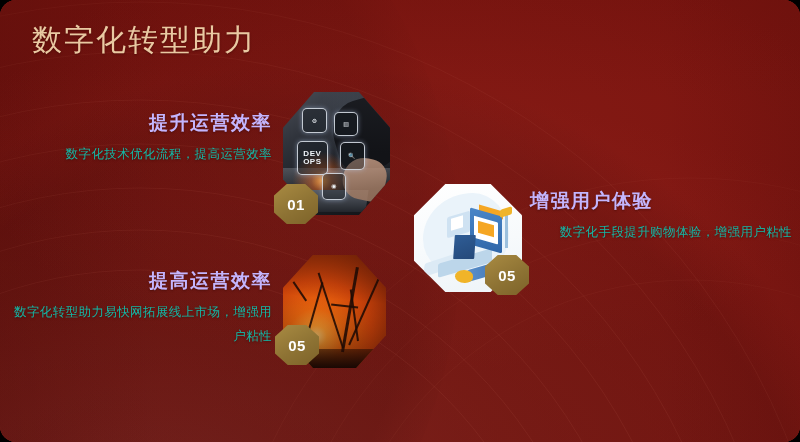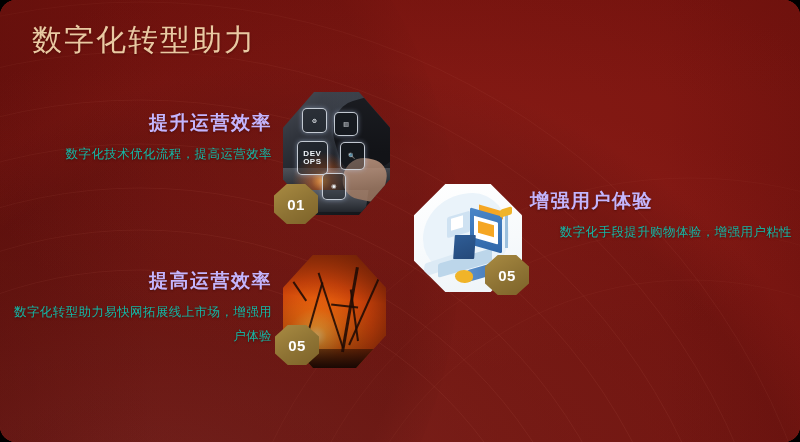--- a/index.html
+++ b/index.html
@@ -351,21 +351,21 @@
 
   <div class="slide-title">数字化转型助力</div>
 
   <div class="txt-block align-right" id="block1">
     <div class="head">提升运营效率</div>
     <div class="body">数字化技术优化流程，提高运营效率</div>
   </div>
 
   <div class="txt-block align-right" id="block3">
     <div class="head">提高运营效率</div>
-    <div class="body">数字化转型助力易快网拓展线上市场，增强用户体验</div>
+    <div class="body">数字化转型助力易快网拓展线上市场，增强用户粘性</div>
   </div>
 
   <div class="txt-block align-left" id="block2">
     <div class="head">增强用户体验</div>
     <div class="body">数字化手段提升购物体验，增强用户粘性</div>
   </div>
 
   <div class="octa" id="tile1">
     <div class="photo photo-devops">
       <div class="arm"></div>

